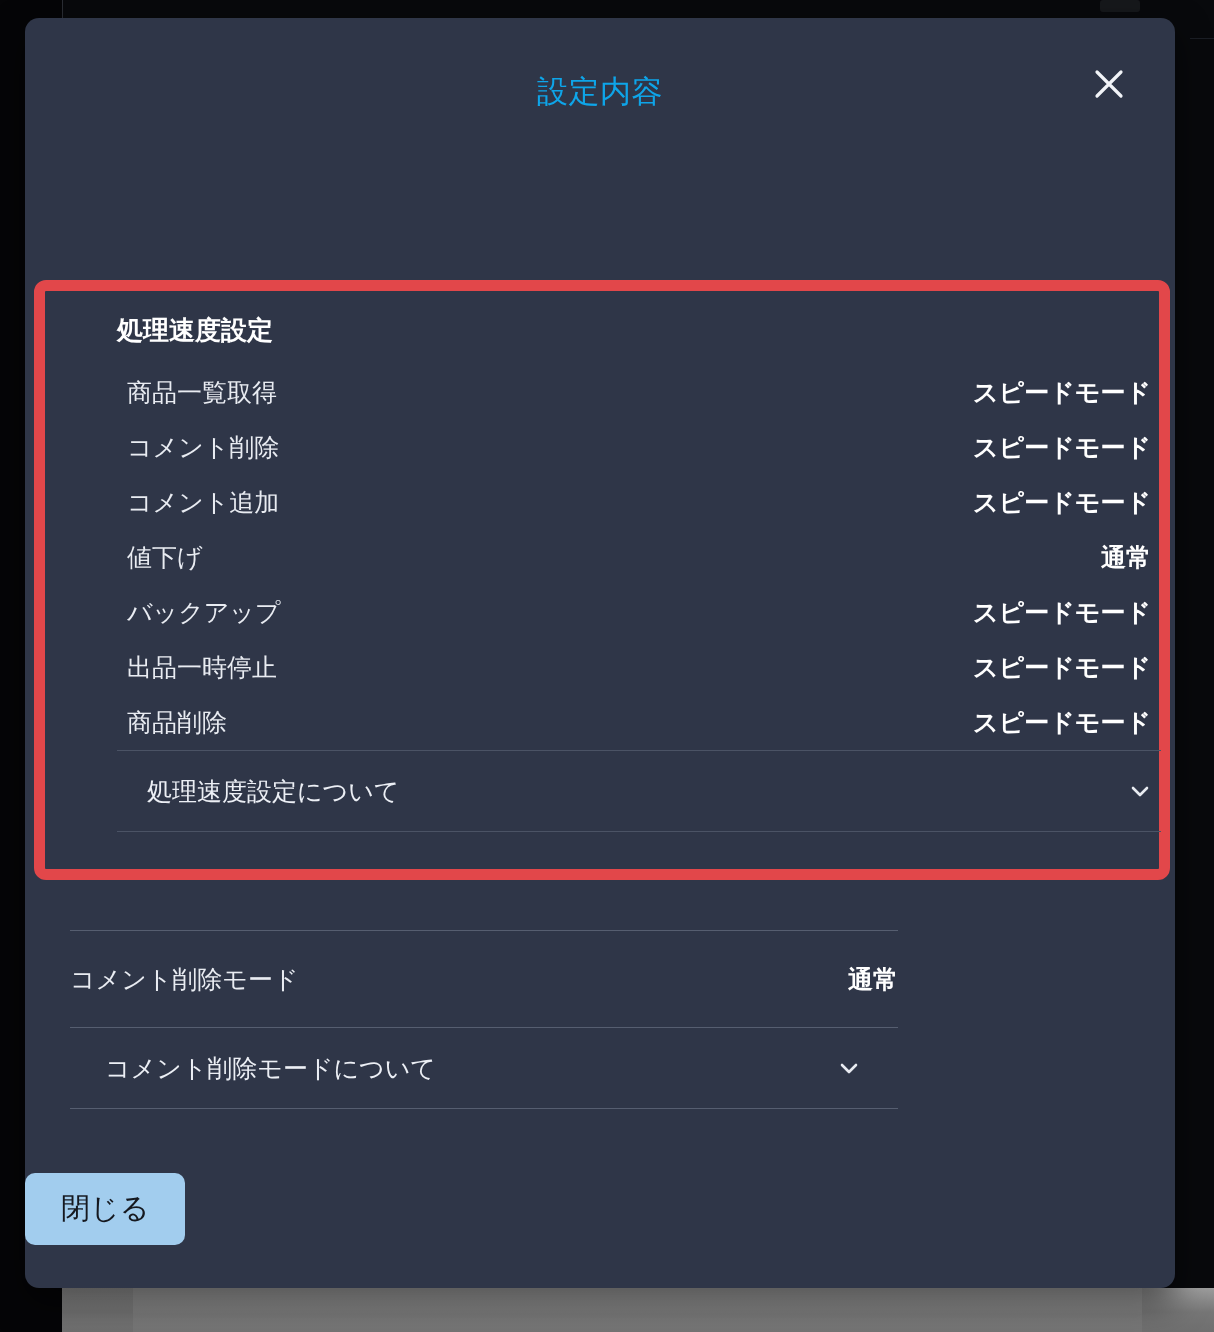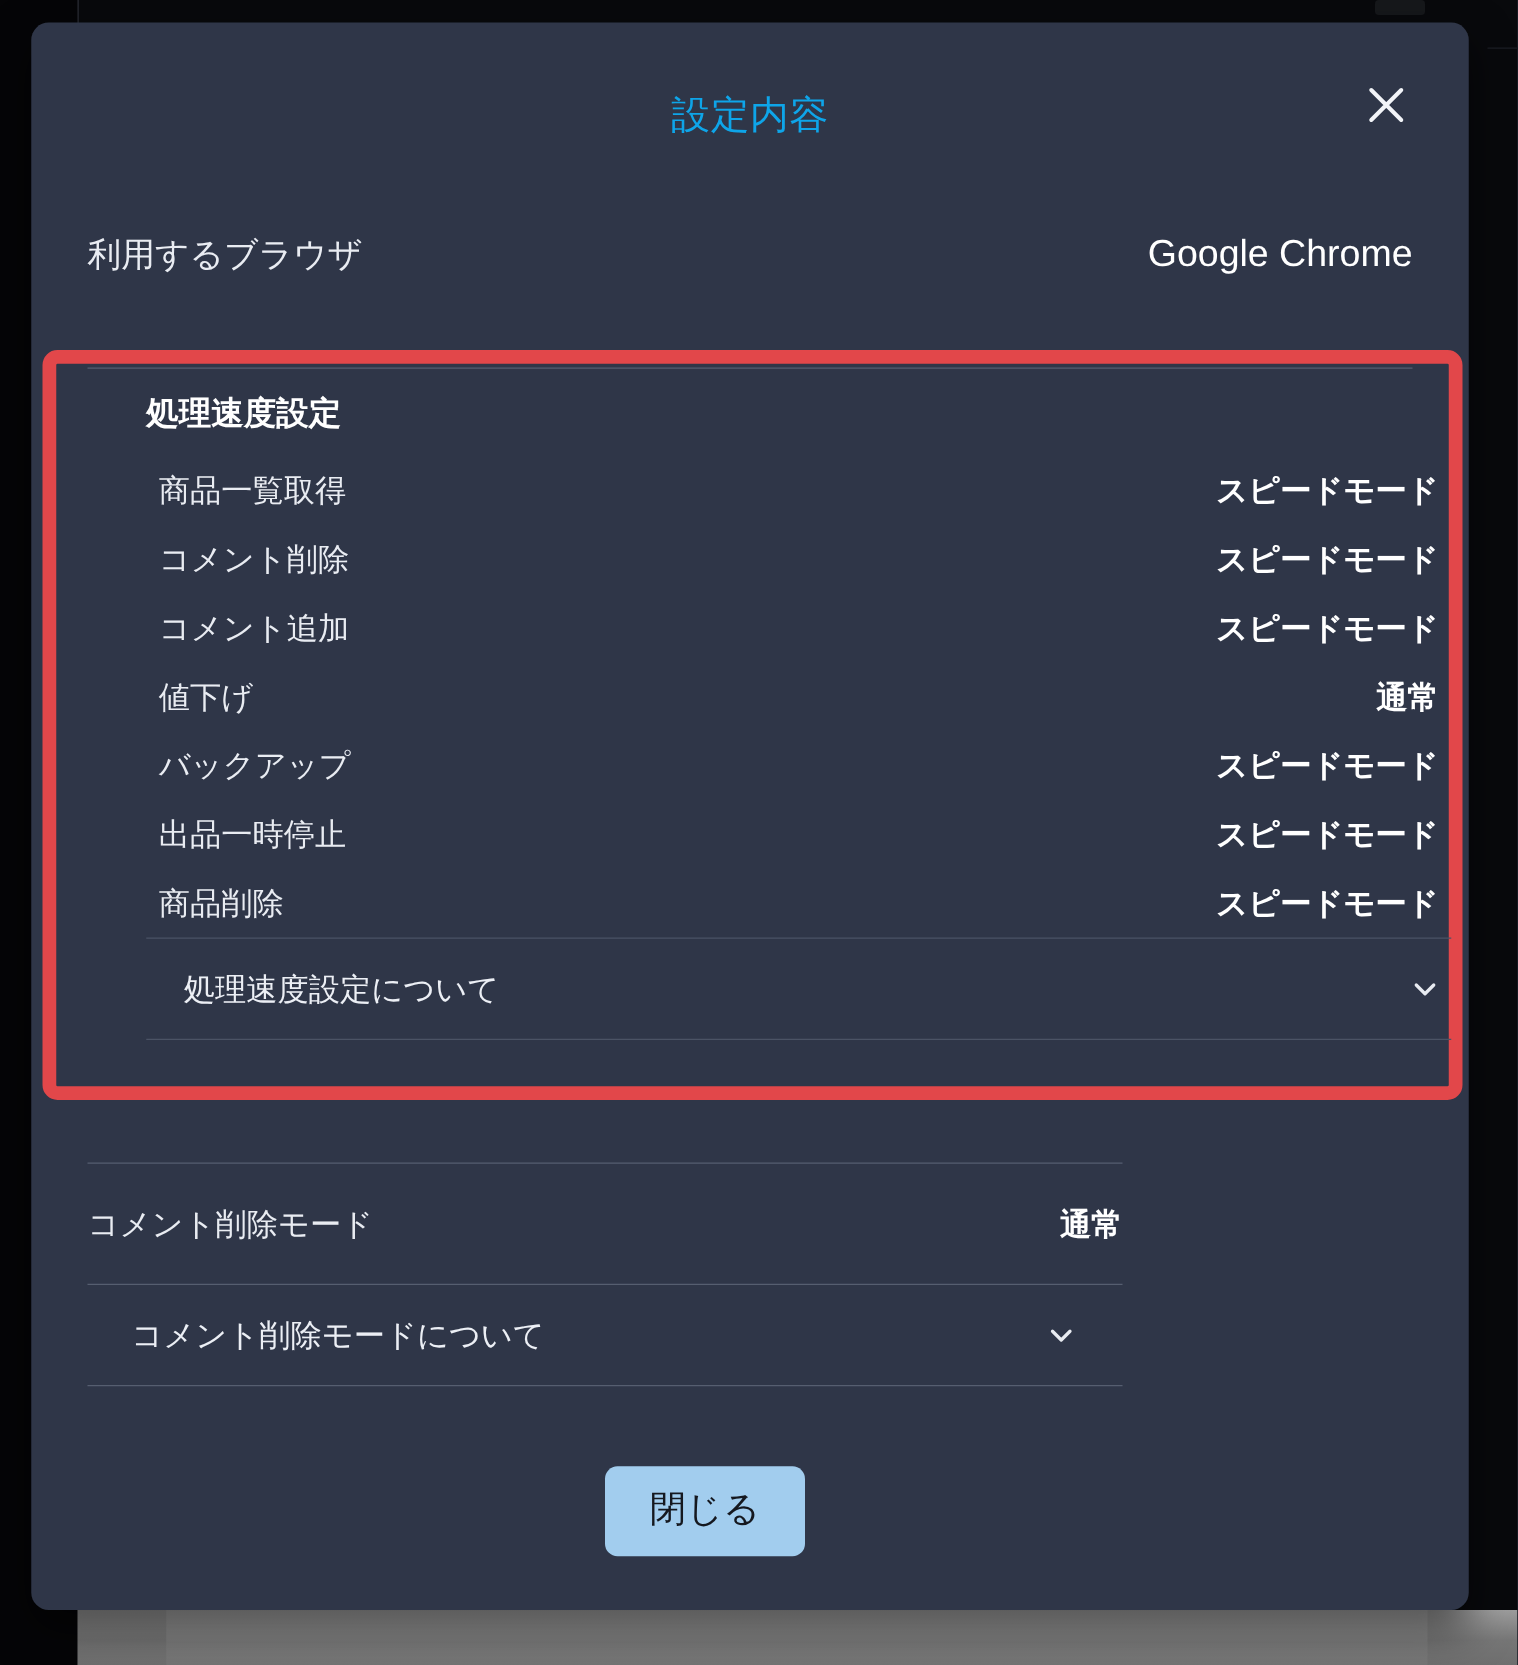--- a/index.html
+++ b/index.html
@@ -200,21 +200,21 @@
   .lower .row { height: 96px; padding: 0 45px; }
   .lower .gap-a { height: 32px; }
 
   
   .footer {
     position: absolute;
     left: 0;
     right: 0;
     top: 1155px;
     display: flex;
-    justify-content: center;
+    justify-content: flex-start;
     padding-right: 72px;
   }
   .close-button {
     background: #a2cdee;
     color: #15181f;
     border: none;
     border-radius: 10px;
     font-size: 29px;
     font-family: "Liberation Sans", "DejaVu Sans", sans-serif;
     padding: 20px 36px;
@@ -239,28 +239,20 @@
     <div class="modal-title">設定内容</div>
     <div class="close-x">
       <span>
         <svg width="34" height="34" viewBox="0 0 34 34" aria-hidden="true">
           <path d="M5 5 L29 29 M29 5 L5 29" stroke="#f2f4f8" stroke-width="3.2" stroke-linecap="round" fill="none"></path>
         </svg>
       </span>
     </div>
   </div>
 
-  <div class="content browser-block">
-    <div class="row">
-      <span class="row-label">利用するブラウザ</span>
-      <span class="row-value">Google Chrome</span>
-    </div>
-    <div class="browser-spacer"></div>
-    <div class="divider"></div>
-  </div>
 
   <div id="speed-highlight"></div>
 
   <div id="speed-section">
     <div class="section-heading">処理速度設定</div>
 
     <div class="row">
       <span class="row-label">商品一覧取得</span>
       <span class="row-value">スピードモード</span>
     </div>

